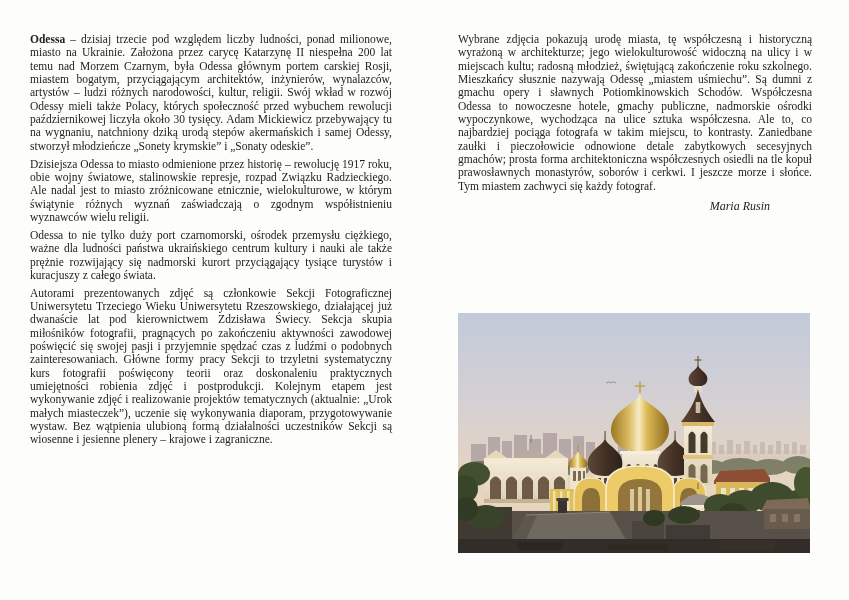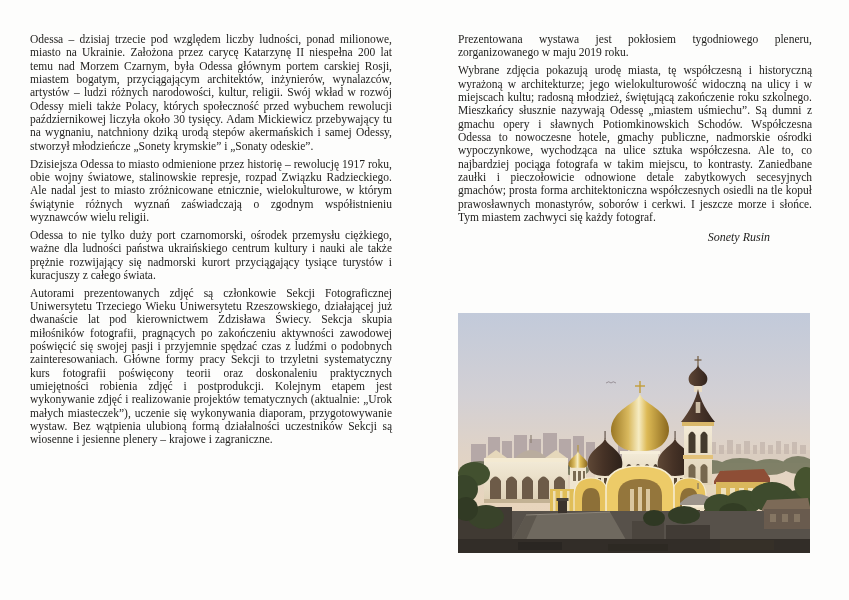--- a/index.html
+++ b/index.html
@@ -9,44 +9,43 @@
     font-family:"Liberation Serif","DejaVu Serif",serif;
   }
   .col{
     position:absolute;top:33px;
     font-size:11.5px;line-height:13.35px;
     text-align:justify;text-justify:inter-word;
   }
   .col-left{left:30px;width:362px;}
   .col-right{left:458px;width:354px;}
   .para{margin:0 0 4.5px 0;}
-  .lead{font-weight:normal;}
+  .lead{font-weight:bold;}
   .signature{
     text-align:right;padding-right:42px;margin-top:7px;
     font-style:italic;font-size:12px;
   }
   .photo{
     position:absolute;left:458px;top:313px;width:352px;height:240px;
   }
   .photo svg{display:block;width:352px;height:240px;}
 </style>
 </head>
 <body>
 
 <div class="col col-left">
   <p class="para"><span class="lead">Odessa</span><span> – dzisiaj trzecie pod względem liczby ludności, ponad milionowe, miasto na Ukrainie. Założona przez carycę Katarzynę II niespełna 200 lat temu nad Morzem Czarnym, była Odessa głównym portem carskiej Rosji, miastem bogatym, przyciągającym architektów, inżynierów, wynalazców, artystów – ludzi różnych narodowości, kultur, religii. Swój wkład w rozwój Odessy mieli także Polacy, których społeczność przed wybuchem rewolucji październikowej liczyła około 30 tysięcy. Adam Mickiewicz przebywający tu na wygnaniu, natchniony dziką urodą stepów akermańskich i samej Odessy, stworzył młodzieńcze „Sonety krymskie” i „Sonaty odeskie”.</span></p>
   <p class="para">Dzisiejsza Odessa to miasto odmienione przez historię – rewolucję 1917 roku, obie wojny światowe, stalinowskie represje, rozpad Związku Radzieckiego. Ale nadal jest to miasto zróżnicowane etnicznie, wielokulturowe, w którym świątynie różnych wyznań zaświadczają o zgodnym współistnieniu wyznawców wielu religii.</p>
   <p class="para">Odessa to nie tylko duży port czarnomorski, ośrodek przemysłu ciężkiego, ważne dla ludności państwa ukraińskiego centrum kultury i nauki ale także prężnie rozwijający się nadmorski kurort przyciągający tysiące turystów i kuracjuszy z całego świata.</p>
   <p class="para">Autorami prezentowanych zdjęć są członkowie Sekcji Fotograficznej Uniwersytetu Trzeciego Wieku Uniwersytetu Rzeszowskiego, działającej już dwanaście lat pod kierownictwem Zdzisława Świecy. Sekcja skupia miłośników fotografii, pragnących po zakończeniu aktywności zawodowej poświęcić  się swojej pasji i przyjemnie spędzać czas z ludźmi o podobnych zainteresowaniach. Główne formy pracy Sekcji to trzyletni systematyczny kurs fotografii poświęcony teorii oraz doskonaleniu praktycznych umiejętności robienia zdjęć i postprodukcji. Kolejnym etapem jest wykonywanie zdjęć i realizowanie projektów tematycznych (aktualnie: „Urok małych miasteczek”), uczenie się wykonywania diaporam, przygotowywanie wystaw. Bez wątpienia ulubioną formą działalności uczestników Sekcji są wiosenne i jesienne plenery – krajowe i zagraniczne.</p>
 </div>
 
 <div class="col col-right">
-  <p class="para">Prezentowana wystawa jest pokłosiem tygodniowego pleneru, zorganizowanego w maju 2019 roku.</p>
   <p class="para">Wybrane zdjęcia pokazują urodę miasta, tę współczesną i historyczną wyrażoną w architekturze; jego wielokulturowość widoczną na ulicy i w miejscach kultu; radosną młodzież, świętującą zakończenie roku szkolnego. Mieszkańcy słusznie nazywają Odessę „miastem uśmiechu”. Są dumni z gmachu opery i sławnych Potiomkinowskich Schodów. Współczesna Odessa to nowoczesne hotele, gmachy publiczne, nadmorskie ośrodki wypoczynkowe, wychodząca na ulice sztuka współczesna. Ale to, co najbardziej pociąga fotografa w takim miejscu, to kontrasty. Zaniedbane zaułki i pieczołowicie odnowione detale zabytkowych secesyjnych gmachów; prosta forma architektoniczna współczesnych osiedli na tle kopuł prawosławnych monastyrów, soborów i cerkwi. I jeszcze morze i słońce. Tym miastem  zachwyci się każdy fotograf.</p>
-  <p class="signature">Sonety Rusin</p>
+  <p class="signature">Maria Rusin</p>
 </div>
 
 <div class="photo" aria-label="Panorama of Odessa at dusk: Orthodox cathedral with a large golden onion dome flanked by dark onion domes, a tall tented bell tower, yellow arched facades, a classical colonnade building, hazy high-rise skyline, trees and dark rooftops in the foreground">
   <svg viewBox="0 0 352 240" xmlns="http://www.w3.org/2000/svg">
     <defs>
       <linearGradient id="sky" x1="0" y1="0" x2="0" y2="1">
         <stop offset="0" stop-color="#c2cada"></stop>
         <stop offset="0.35" stop-color="#d3d0d4"></stop>
         <stop offset="0.58" stop-color="#e0d3c6"></stop>
         <stop offset="0.8" stop-color="#e8d5bd"></stop>

